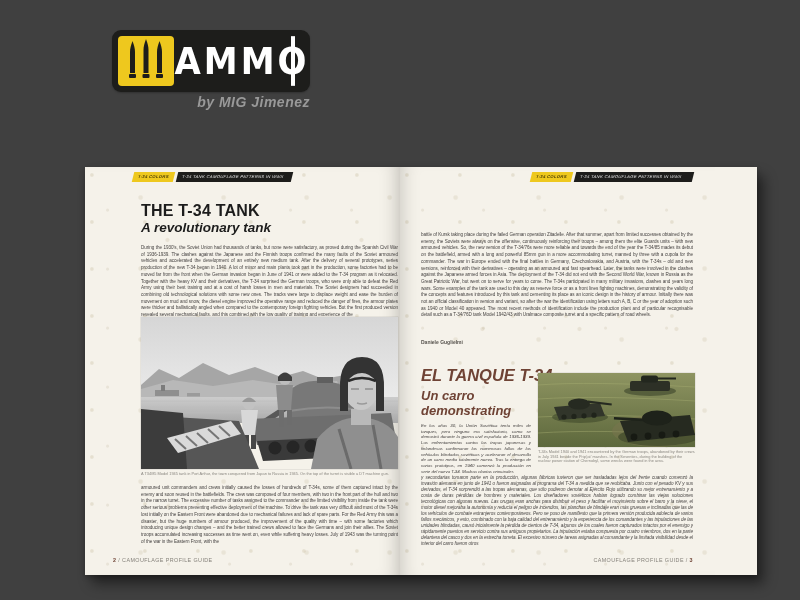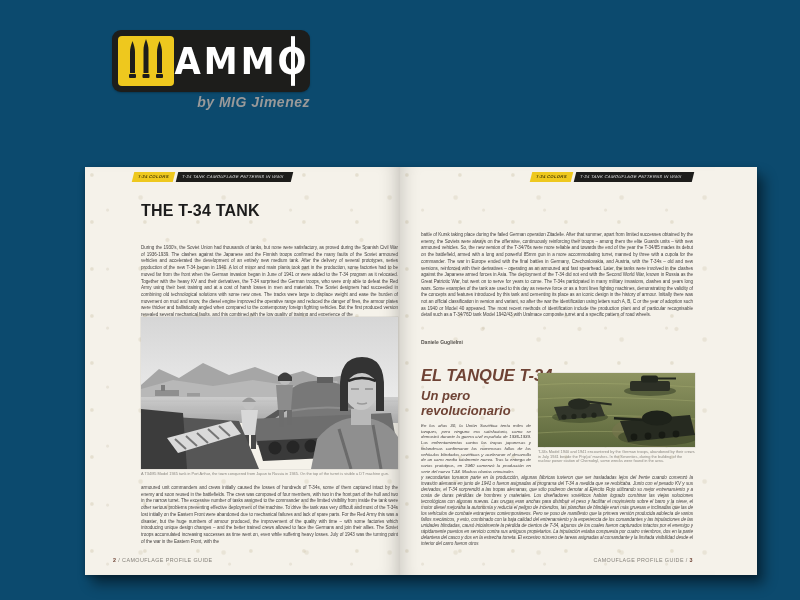--- a/index.html
+++ b/index.html
@@ -1,16 +1,16 @@
 <!DOCTYPE html>
 <html><head>
 <meta charset="utf-8">
 <style>
   html,body{margin:0;padding:0;background:#ffffff;}
-  .canvas{position:relative;width:800px;height:600px;background:#0c4a6e;overflow:hidden;
+  .canvas{position:relative;width:800px;height:600px;background:#404040;overflow:hidden;
           font-family:"Liberation Sans",sans-serif;}
 
   
   .logo-badge{position:absolute;left:112px;top:30px;width:198px;height:62px;
     background:#1d1d1b;border-radius:9px;display:flex;align-items:center;box-shadow:0 1px 2px rgba(0,0,0,.25);}
   .bullet-panel{width:56px;height:50px;background:#eec81e;border-radius:4px;margin-left:6px;
     display:flex;align-items:center;justify-content:center;}
   .brand{flex:1;text-align:center;color:#ffffff;font-weight:800;font-size:34px;
     letter-spacing:3px;font-family:"DejaVu Sans",sans-serif;transform:scaleY(1.08);}
   .brand .o-slash{position:relative;display:inline-block;}
@@ -76,20 +76,21 @@
   </div>
   <div class="byline">by MIG Jimenez</div>
 
   <div class="spread">
 
     <div class="page page-left">
       <span class="tag tag-yellow" style="left:48px;">T-34 COLORS</span>
       <span class="tag tag-black" style="left:92px;width:105px;">T-34 TANK CAMOUFLAGE PATTERNS IN WWII</span>
 
       <div class="title" style="left:56px;top:35px;">THE T-34 TANK</div>
+      <div class="subtitle" style="left:56px;top:53px;">A revolutionary tank</div>
 
       <div class="body-text" style="left:56px;top:78px;width:257px;height:71px;">During the 1930's, the Soviet Union had thousands of tanks, but none were satisfactory, as proved during the Spanish Civil War of 1936-1939. The clashes against the Japanese and the Finnish troops confirmed the many faults of the Soviet armoured vehicles and accelerated the development of an entirely new medium tank. After the delivery of several prototypes, series production of the new T-34 began in 1940. A lot of minor and main plants took part in the production, some factories had to be moved far from the front when the German invasion began in June of 1941 or were added to the T-34 program as it relocated. Together with the heavy KV and their derivatives, the T-34 surprised the German troops, who were only able to defeat the Red Army using their best training and at a cost of harsh losses in men and materials. The Soviet designers had succeeded in combining old technological solutions with some new ones. The tracks were large to displace weight and ease the burden of movement on mud and snow, the diesel engine improved the operative range and reduced the danger of fires, the armour plates were thicker and ballistically angled when compared to the contemporary foreign fighting vehicles. But the first produced version revealed several mechanical faults, and this combined with the low quality of training and experience of the</div>
 
       <svg class="photo" style="left:56px;top:150px;" width="257" height="152" viewBox="0 0 257 152" preserveAspectRatio="none">
         <defs>
           <linearGradient id="lpSky" x1="0" y1="0" x2="0" y2="1">
             <stop offset="0" stop-color="#d6d6d6"></stop>
               <stop offset="1" stop-color="#ebebeb"></stop>
           </linearGradient>
           <linearGradient id="lpWater" x1="0" y1="0" x2="0" y2="1">
@@ -166,21 +167,21 @@
 
     <div class="page page-right">
       <span class="tag tag-yellow" style="left:131px;">T-34 COLORS</span>
       <span class="tag tag-black" style="left:175px;width:108px;">T-34 TANK CAMOUFLAGE PATTERNS IN WWII</span>
 
       <div class="body-text" style="left:21px;top:65px;width:272px;height:104px;">battle of Kursk taking place during the failed German operation Zitadelle. After that summer, apart from limited successes obtained by the enemy, the Soviets were always on the offensive, continuously reinforcing their troops – among them the elite Guards units – with new armoured vehicles. So, the new version of the T-34/76s were more reliable and towards the end of the year the T-34/85 mades its debut on the battlefield, armed with a long and powerful 85mm gun in a more accommodating turret, manned by three with a cupola for the commander. The war in Europe ended with the final battles in Germany, Czechoslovakia, and Austria, with the T-34s – old and new versions, reinforced with their derivatives – operating as an armoured and fast spearhead. Later, the tanks were involved in the clashes against the Japanese armed forces in Asia. The deployment of the T-34 did not end with the Second World War, known in Russia as the Great Patriotic War, but went on to serve for years to come. The T-34s participated in many military invasions, clashes and years long wars. Some examples of the tank are used to this day as reserve force or as a front lines fighting machines, demonstrating the validity of the concepts and features introduced by this tank and cementing its place as an iconic design in the history of armour. Initially there was not an official classification in version and variant, so after the war the identification using letters such A, B, C or the year of adoption such as 1940 or Model 40 appeared. The most recent methods of identification include the production plant and of particular recognisable detail such as a T-34/76D tank Model 1942/43 with Uralmace composite turret and a specific pattern of road wheels.</div>
 
       <div class="author" style="left:21px;top:172px;">Daniele Guglielmi</div>
 
       <div class="sec-title" style="left:21px;top:199px;">EL TANQUE T-34</div>
-      <div class="sec-subtitle" style="left:21px;top:222px;">Un pero revolucionario</div>
+      <div class="sec-subtitle" style="left:21px;top:222px;">Un carro demonstrating</div>
 
       <svg class="photo" style="left:138px;top:206px;" width="157" height="74" viewBox="0 0 157 74" preserveAspectRatio="none">
         <defs>
           <linearGradient id="rpField" x1="0" y1="0" x2="0" y2="1">
             <stop offset="0" stop-color="#8e9461"></stop>
               <stop offset="1" stop-color="#5d683c"></stop>
           </linearGradient>
         </defs>
         <rect width="157" height="74" fill="url(#rpField)"></rect>
         <path d="M0 12 Q50 8 157 14 M0 26 Q60 22 157 28 M0 44 Q70 40 157 46 M0 60 Q60 56 157 62" stroke="#a7ac72" stroke-width="1" fill="none" opacity="0.45"></path>

